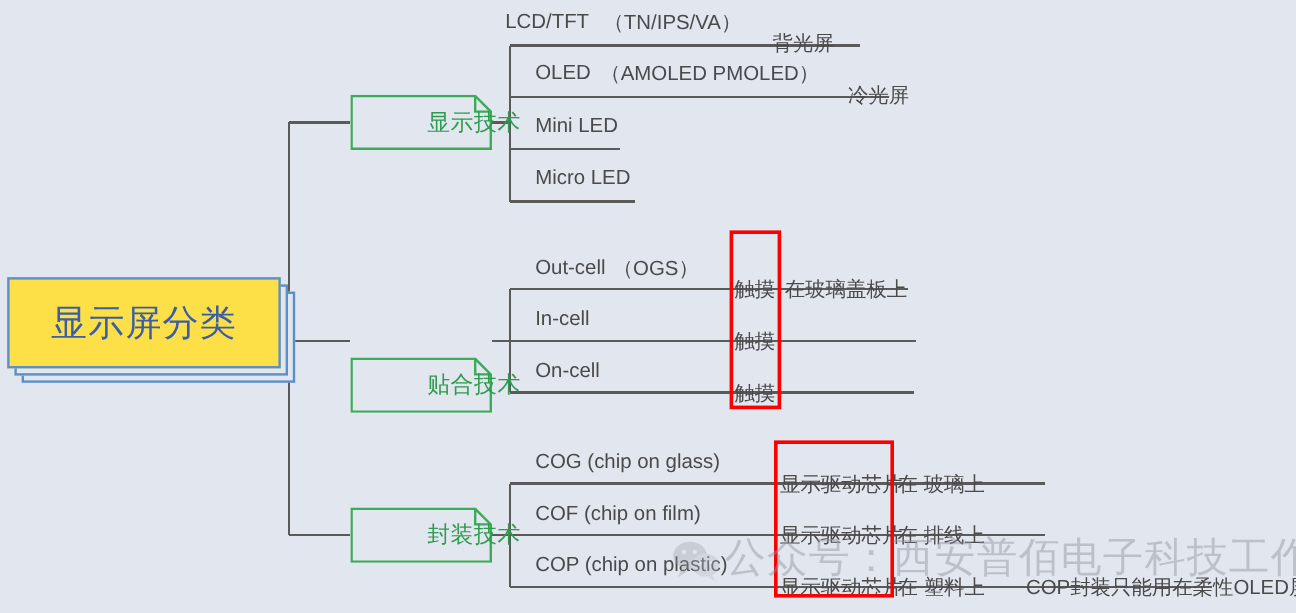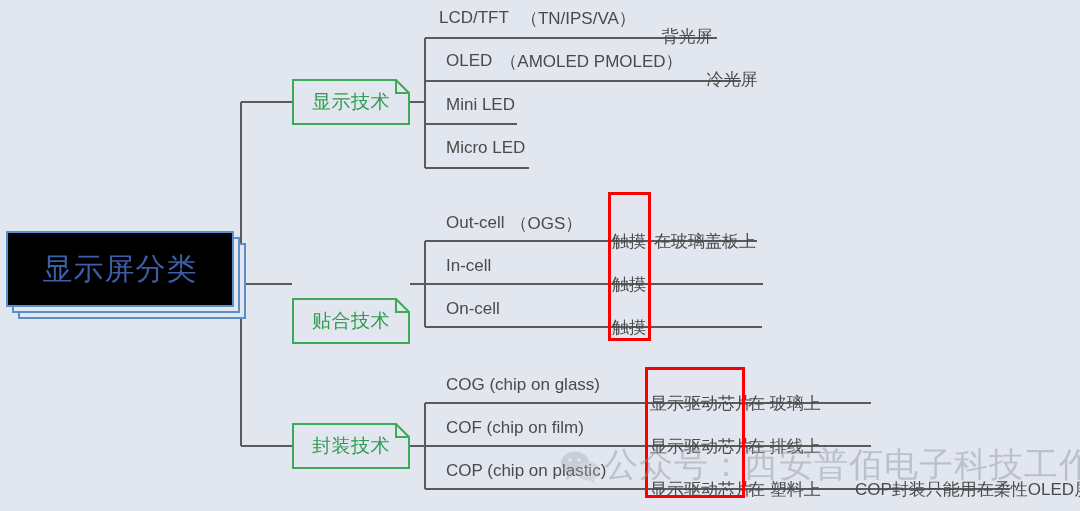--- a/index.html
+++ b/index.html
@@ -56,21 +56,21 @@
     background: #e2e6ef;
     box-sizing: border-box;
   }
   .root-main {
     position: absolute;
     left: 0px;
     top: 0px;
     width: 228px;
     height: 76px;
     border: 2px solid #5b8fc9;
-    background: #000000;
+    background: #fde047;
     box-sizing: border-box;
     display: flex;
     align-items: center;
     justify-content: center;
   }
   .root-label {
     color: #3b5ea8;
     font-size: 30px;
     letter-spacing: 1px;
     white-space: nowrap;
@@ -95,20 +95,21 @@
     top: 0;
     width: 118px;
     height: 46px;
     display: flex;
     align-items: center;
     justify-content: center;
     color: #2e9b4e;
     font-size: 19px;
     letter-spacing: 0.5px;
     white-space: nowrap;
+    padding-left: 44px;
   }
 
   
   .leaf {
     position: absolute;
     height: 30px;
     white-space: nowrap;
     color: #4a4a4a;
     font-size: 17px;
     display: flex;
@@ -242,21 +243,21 @@
   </div>
 
   <div class="branch" style="left:292px; top:423px;">
     <svg class="branch-shape" viewBox="0 0 118 46">
       <path d="M1 1 H104 L117 14 V45 H1 Z" fill="#e2e6ef" stroke="#3bab57" stroke-width="2"></path>
       <path d="M104 1 V14 H117" fill="none" stroke="#3bab57" stroke-width="2"></path>
     </svg>
     <div class="branch-label">封装技术</div>
   </div>
 
-  <div class="leaf" style="left:439px; top:3px;">
+  <div class="leaf" style="left:421px; top:3px;">
     <span class="txt">LCD/TFT</span>
     <span class="sep" style="width:12px"></span>
     <span class="txt">（TN/IPS/VA）</span>
     <span class="sep" style="width:26px"></span>
     <span class="cn">背光屏</span>
   </div>
 
   <div class="leaf" style="left:446px; top:46px;">
     <span class="txt">OLED</span>
     <span class="sep" style="width:8px"></span>

